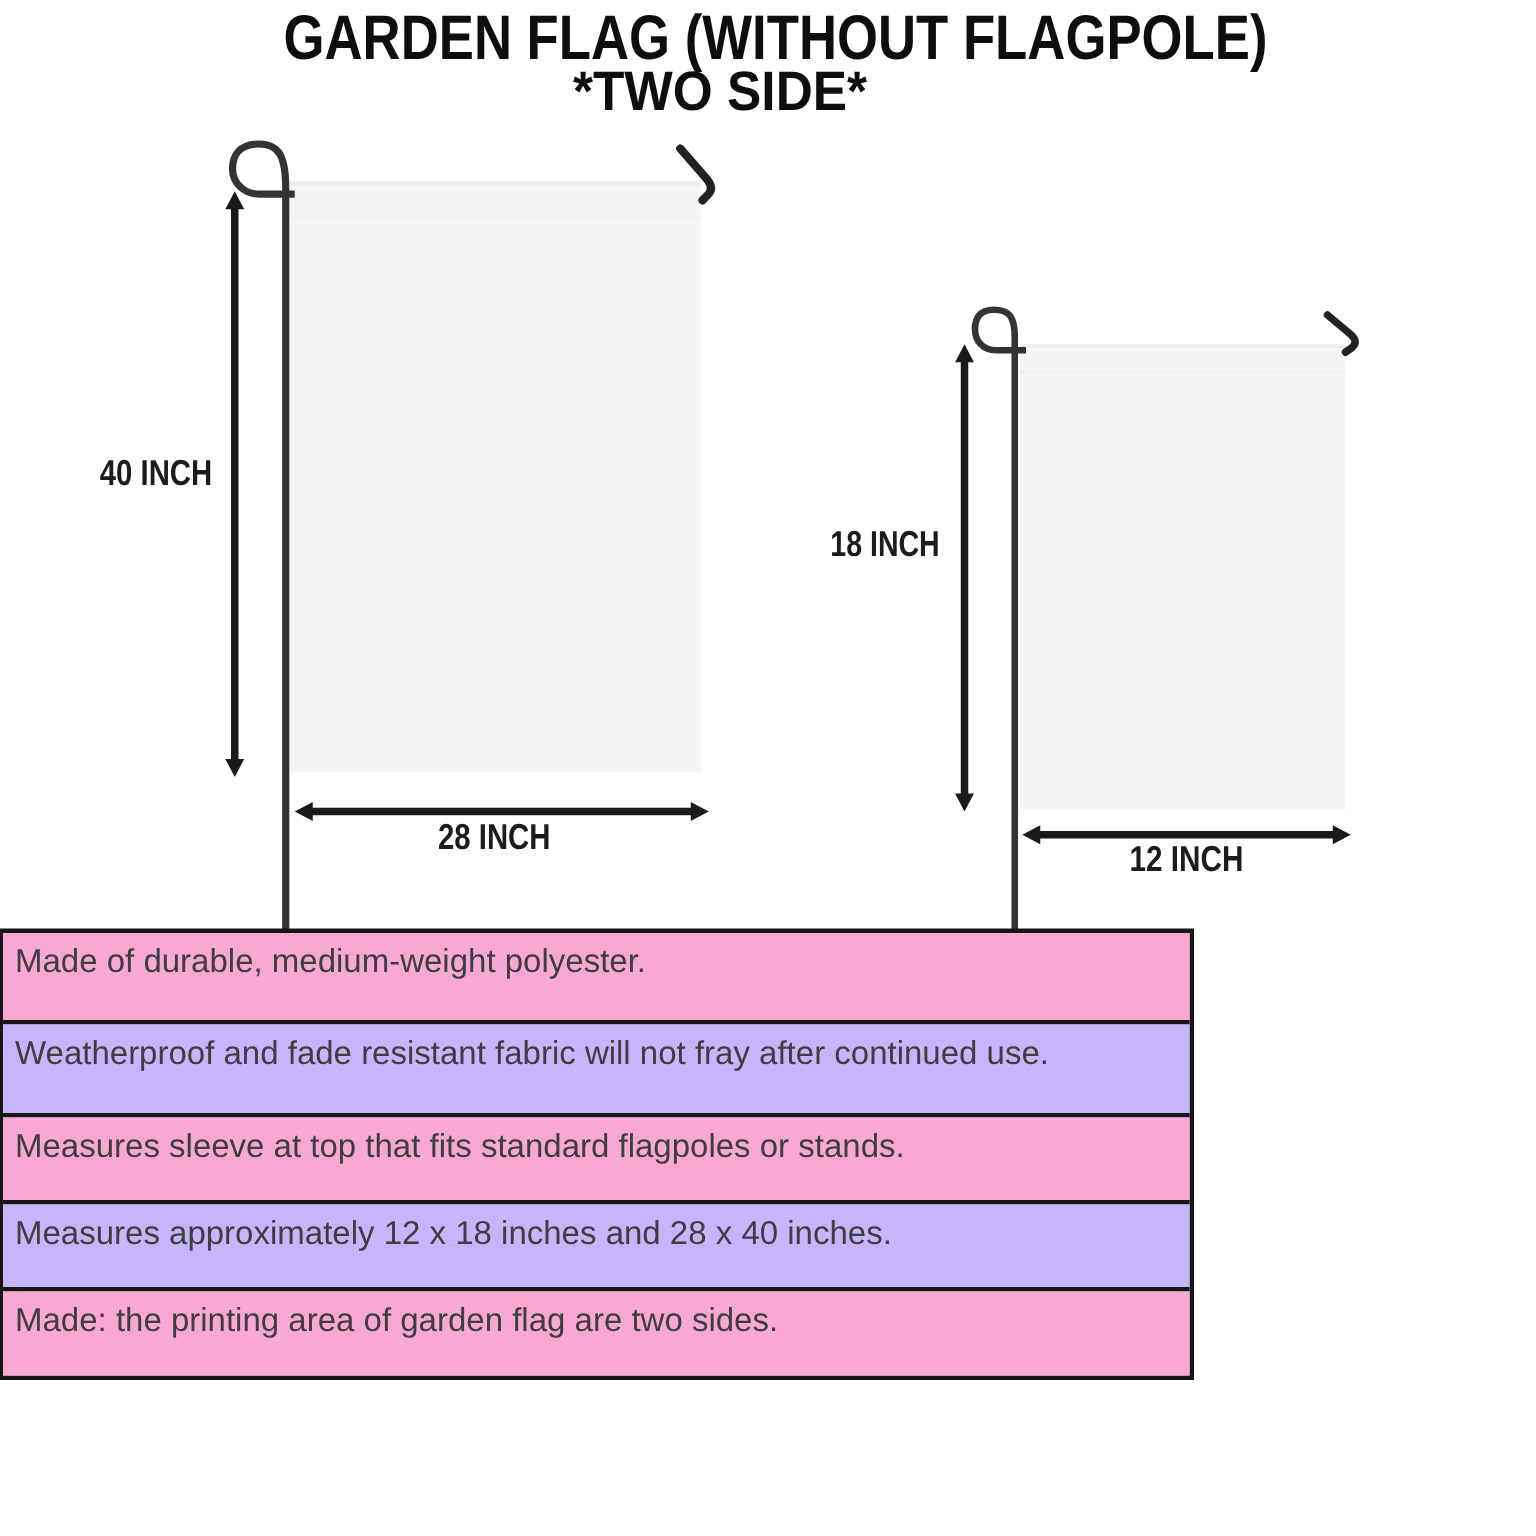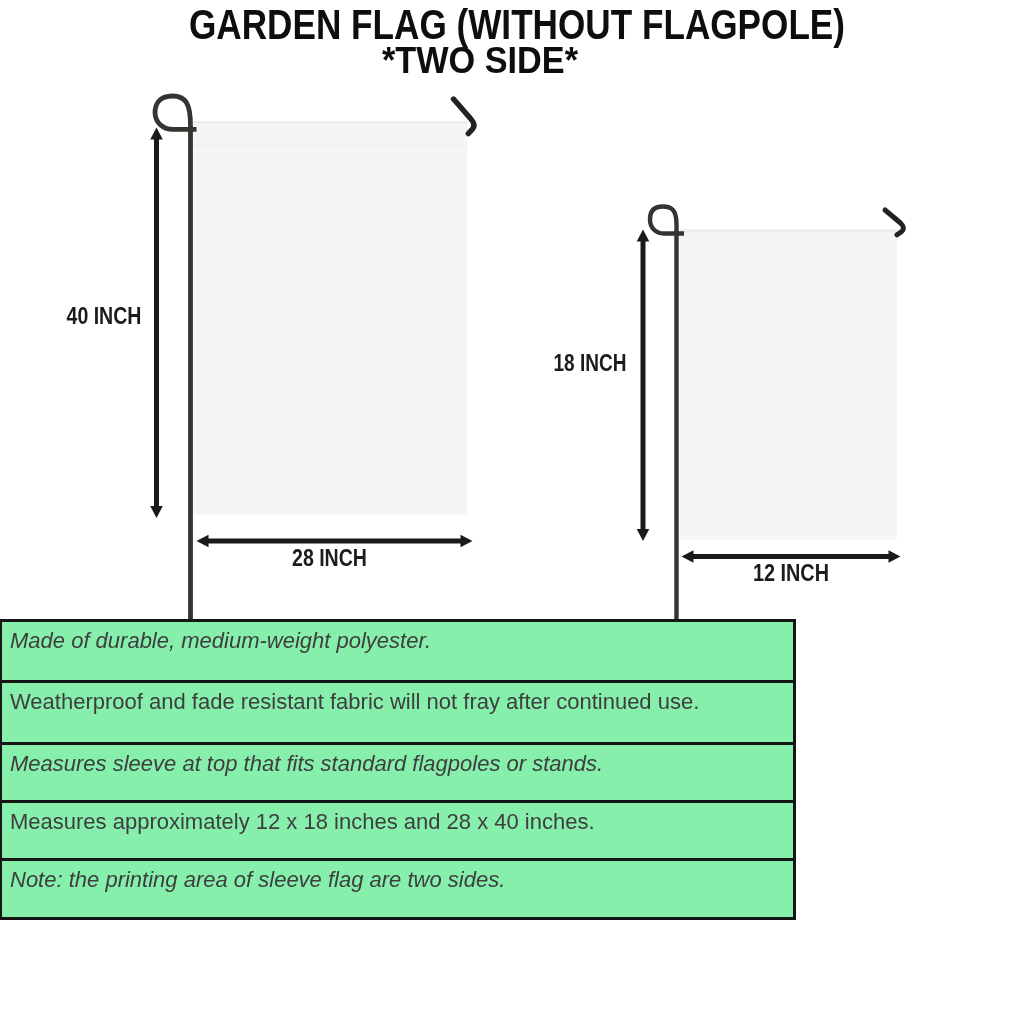--- a/index.html
+++ b/index.html
@@ -1,22 +1,22 @@
 <!DOCTYPE html>
 <html><head>
 <meta charset="utf-8">
 <style>
   html,body{margin:0;padding:0;}
   body{width:1024px;height:1024px;background:#ffffff;position:relative;overflow:hidden;
        font-family:"Liberation Sans", sans-serif;}
   .abs{position:absolute;}
   #tbl{left:0px;top:619px;width:791px;border:3px solid #161616;border-left-width:2px;}
   .row{font-size:22px;color:#3e3e3e;padding:6px 0 0 8px;box-sizing:border-box;}
-  .g{background:#86efac;font-style:italic;}
-  .w{background:#86efac;}
+  .g{background:#f9a8d4;}
+  .w{background:#c4b5fd;}
   .sep{height:3px;background:#161616;}
 </style>
 </head>
 <body>
 <svg class="abs" style="left:0;top:0" width="1024" height="1024" viewBox="0 0 1024 1024">
 
   <text x="517" y="39" text-anchor="middle" font-family="Liberation Sans" font-size="42" font-weight="bold" fill="#0e0e0e" textLength="656" lengthAdjust="spacingAndGlyphs">GARDEN FLAG (WITHOUT FLAGPOLE)</text>
   <text x="480" y="73" text-anchor="middle" font-family="Liberation Sans" font-size="37" font-weight="bold" fill="#0e0e0e" textLength="196" lengthAdjust="spacingAndGlyphs">*TWO SIDE*</text>
 
   <rect x="193.5" y="121" width="274" height="394" fill="#f5f5f6"></rect>
@@ -60,14 +60,14 @@
 
 <div id="tbl" class="abs">
   <div class="row g" style="height:58px">Made of durable, medium-weight polyester.</div>
   <div class="sep"></div>
   <div class="row w" style="height:59px">Weatherproof and fade resistant fabric will not fray after continued use.</div>
   <div class="sep"></div>
   <div class="row g" style="height:55px">Measures sleeve at top that fits standard flagpoles or stands.</div>
   <div class="sep"></div>
   <div class="row w" style="height:55px">Measures approximately 12 x 18 inches and 28 x 40 inches.</div>
   <div class="sep"></div>
-  <div class="row g" style="height:56px">Note: the printing area of sleeve flag are two sides.</div>
+  <div class="row g" style="height:56px">Made: the printing area of garden flag are two sides.</div>
 </div>
 
 </body></html>

